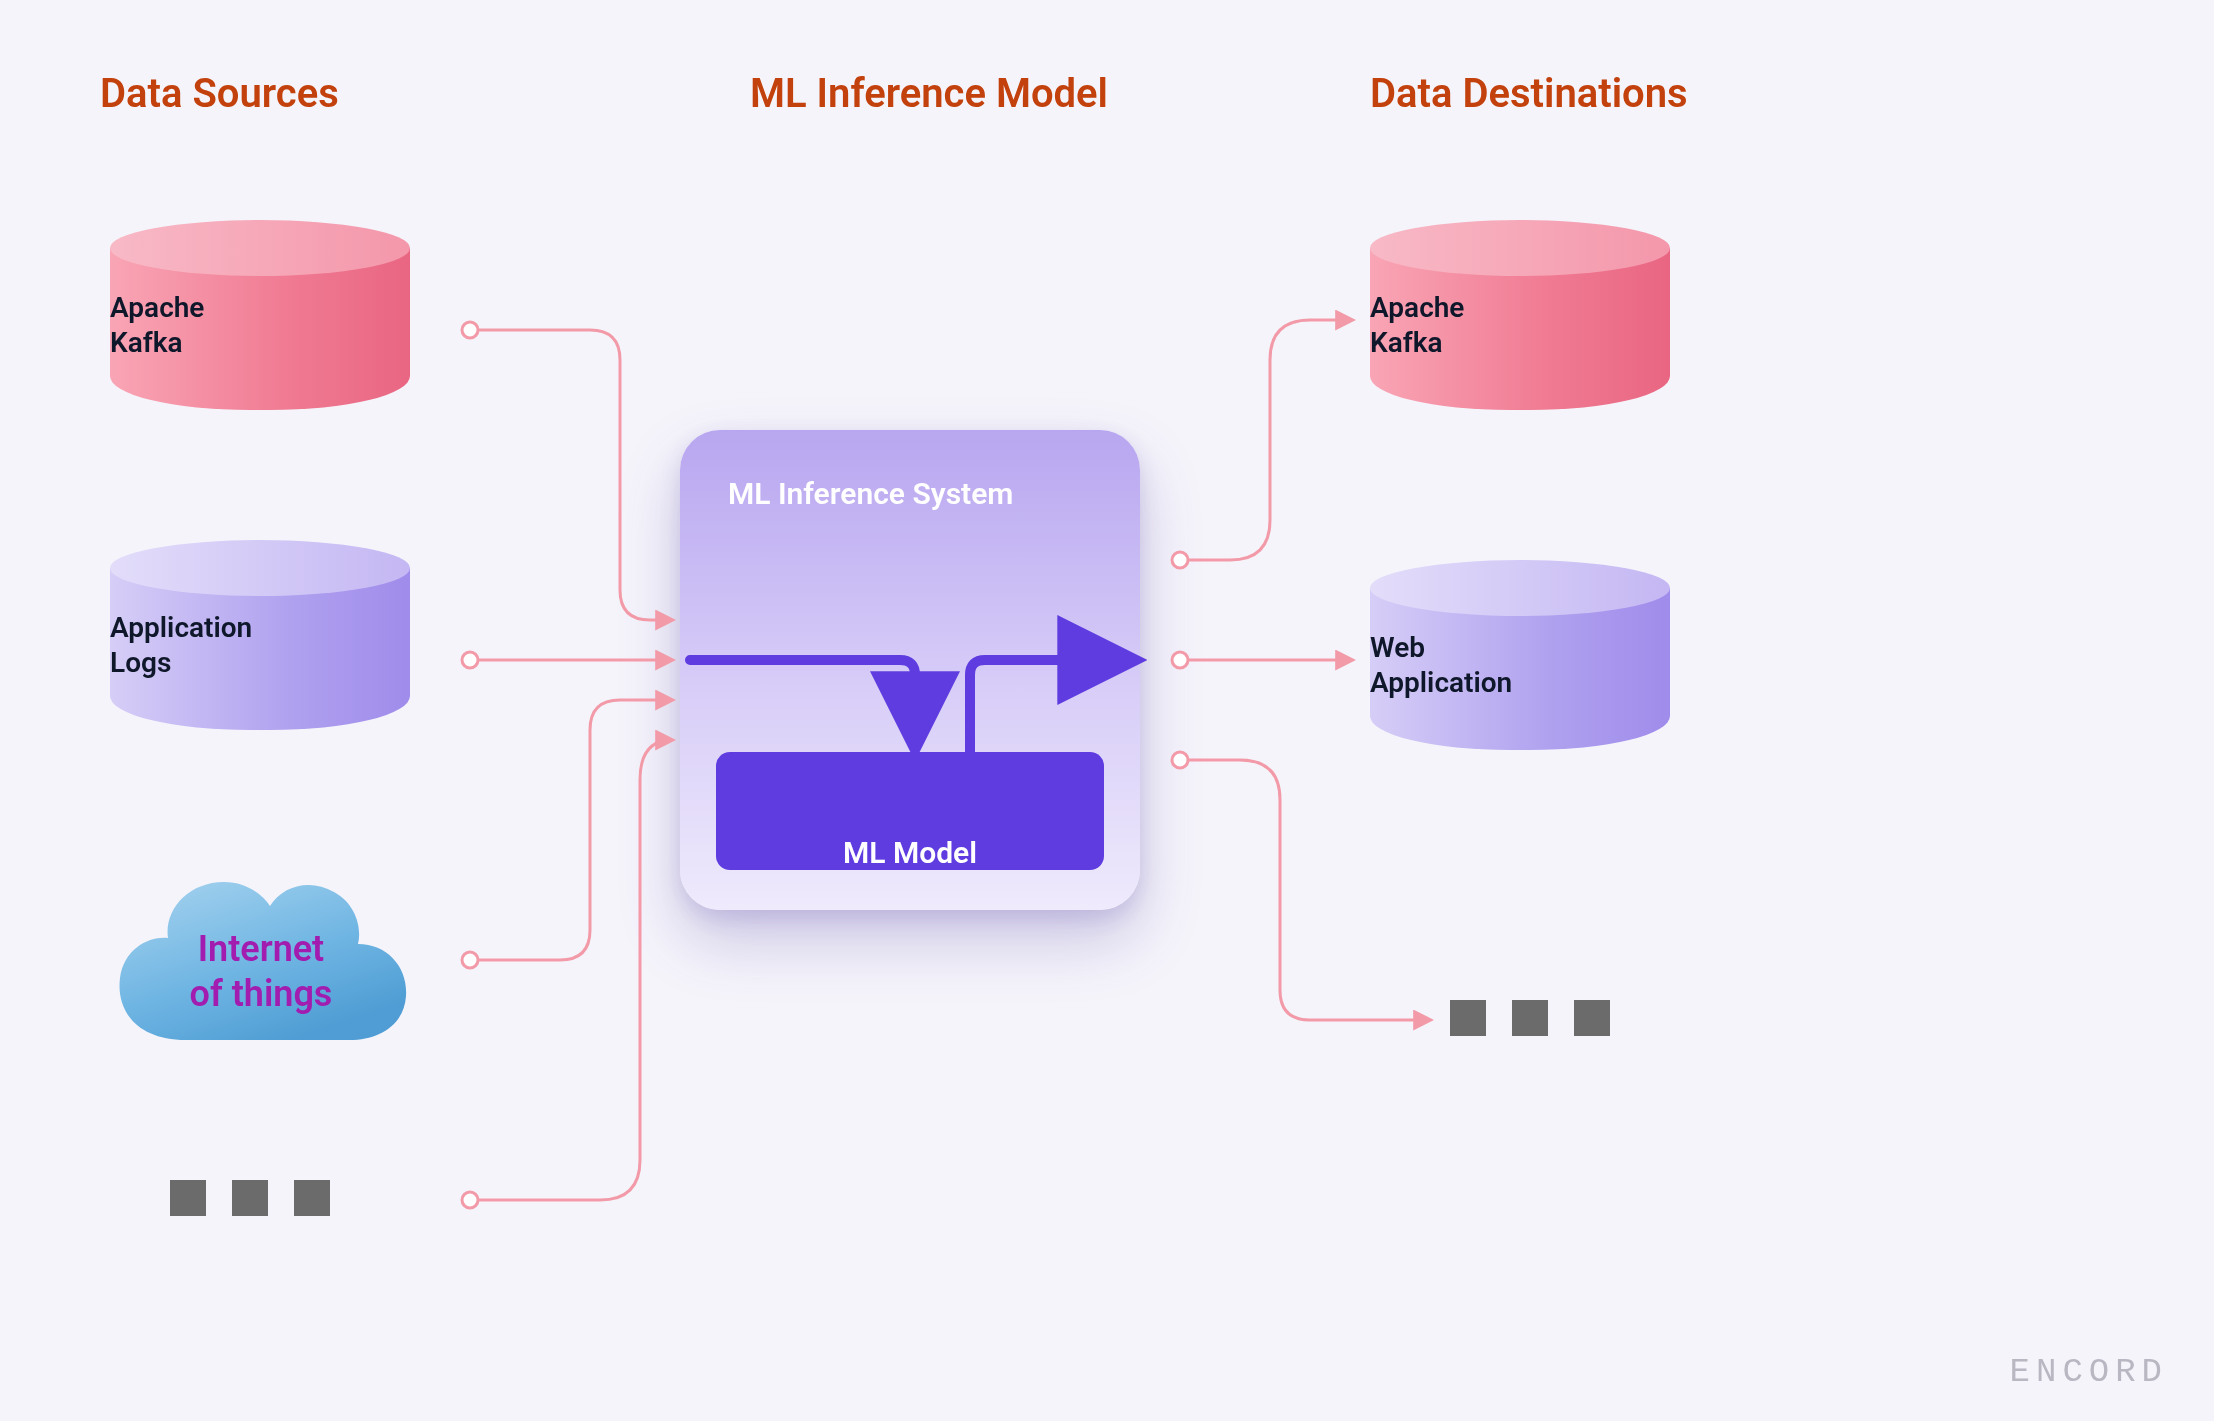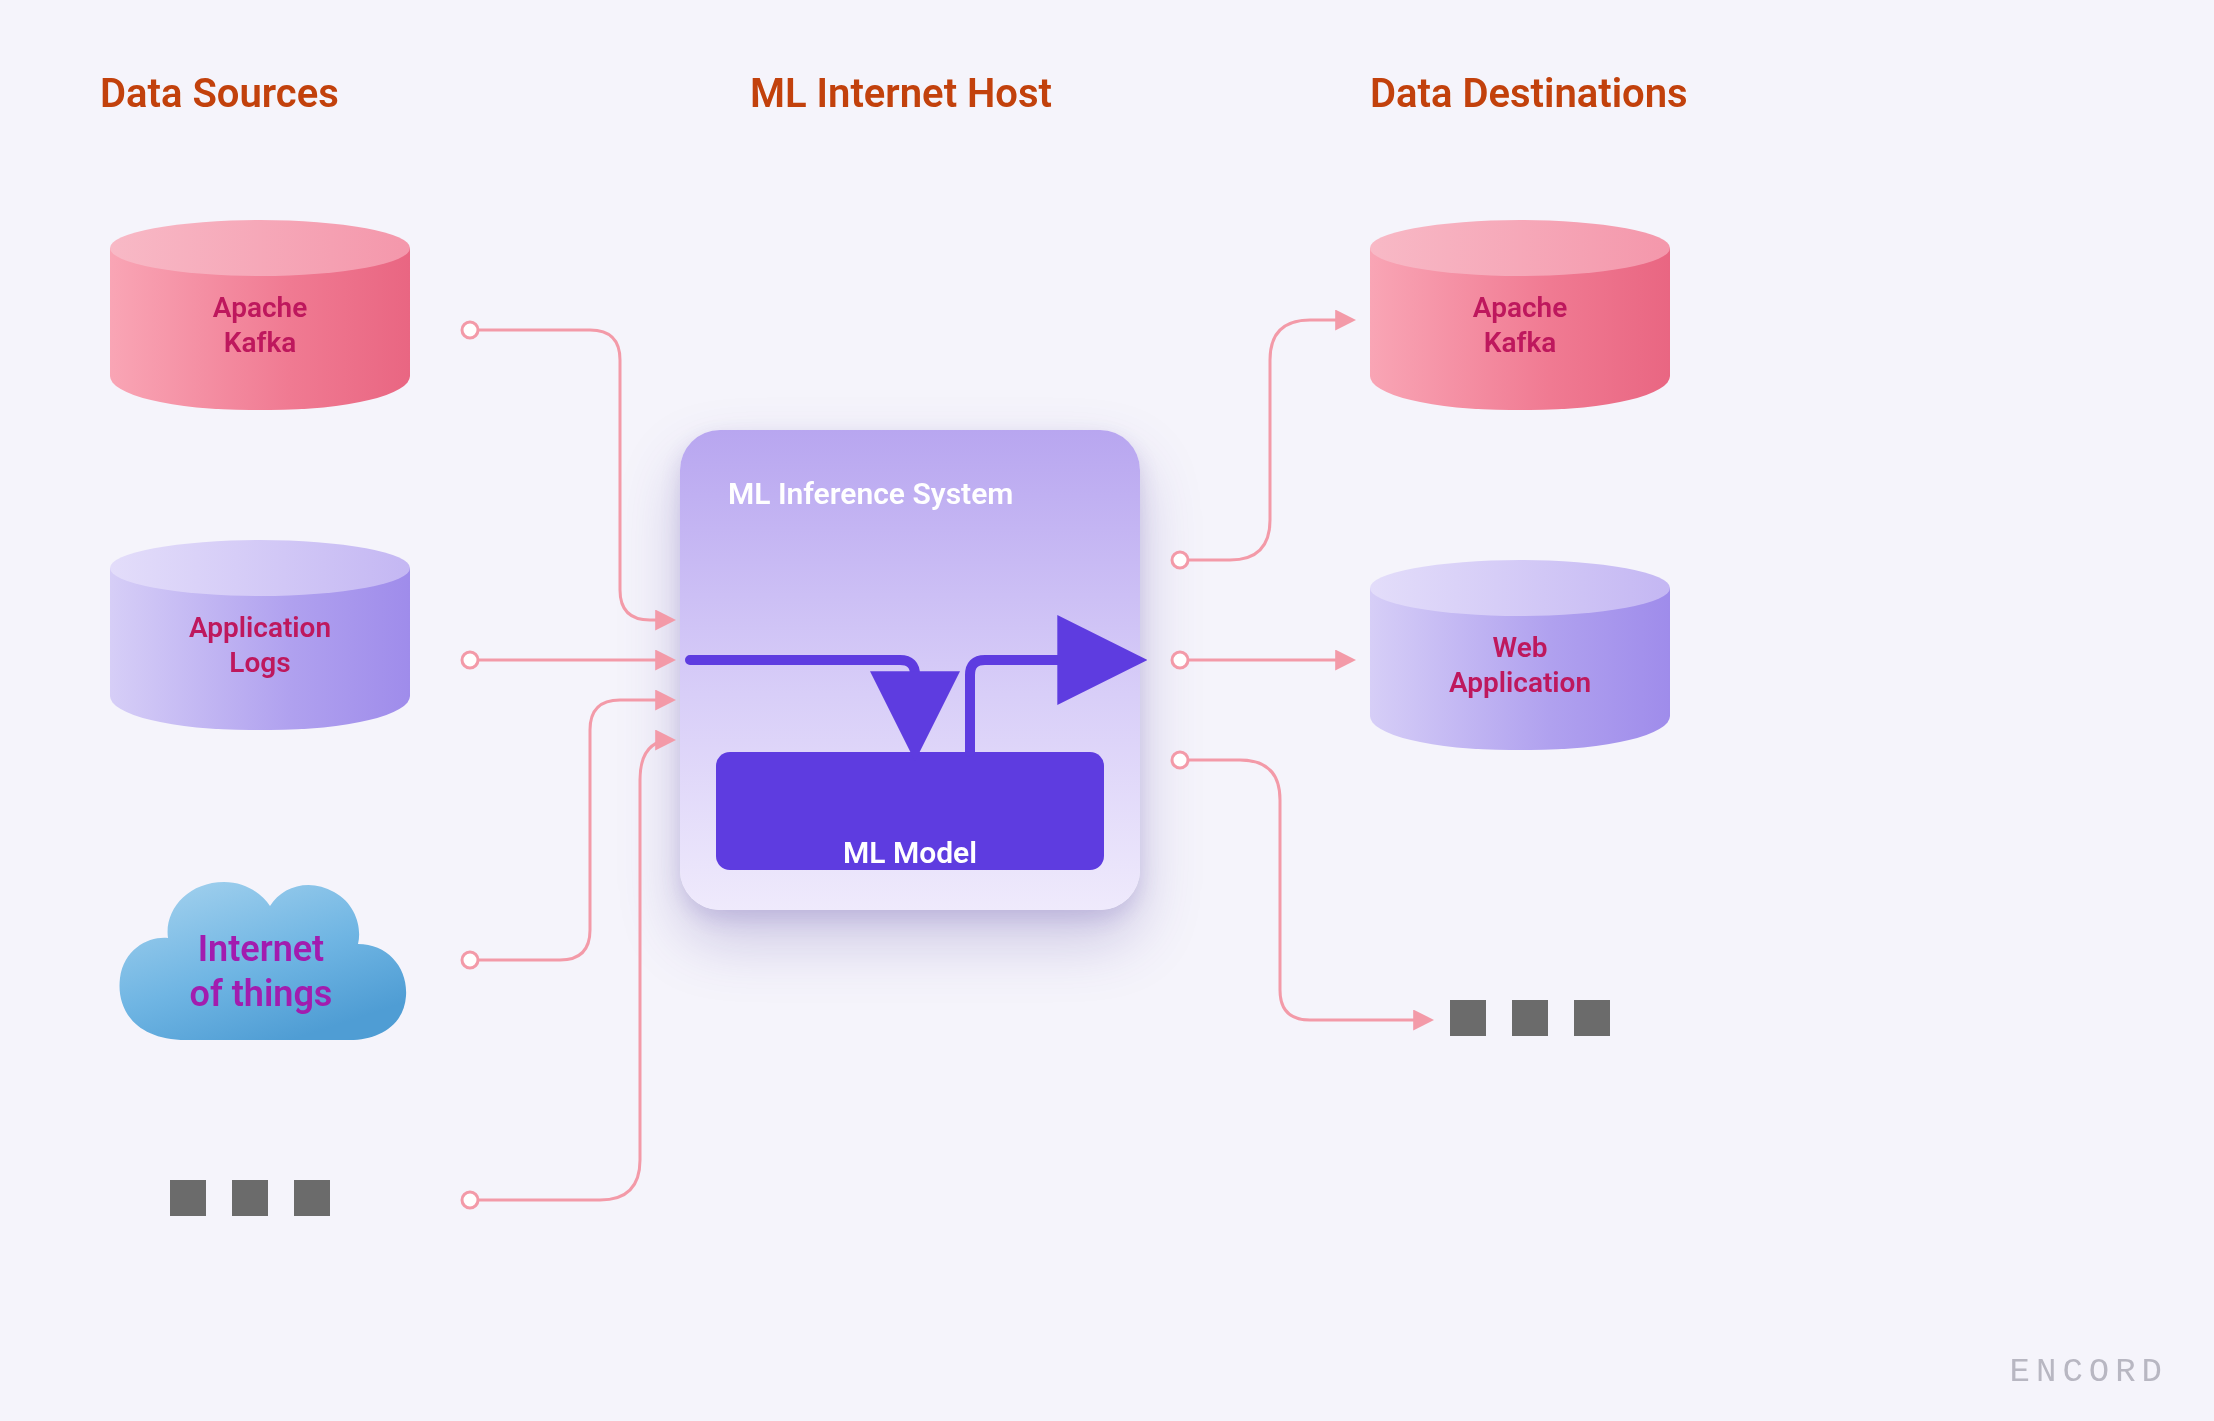--- a/index.html
+++ b/index.html
@@ -39,24 +39,24 @@
     position: absolute;
     top: 0; left: 0; right: 0;
     height: 56px;
     border-radius: 50%;
   }
   .cyl-label {
     position: absolute;
     top: 55%;
     left: 50%;
     transform: translate(-50%, -50%);
-    color: #be185d;
+    color: #0f172a;
     font-size: 28px;
     font-weight: 600;
-    text-align: center;
+    text-align: left;
     line-height: 1.25;
     width: 100%;
   }
   .pink .cyl-body {
     background: linear-gradient(90deg, #f9a5b5 0%, #f07a92 60%, #e96682 100%);
   }
   .pink .cyl-top {
     background: linear-gradient(90deg, #f8b9c6 0%, #f497ab 100%);
   }
   .purple .cyl-body {
@@ -147,21 +147,21 @@
     font-weight: 400;
     font-family: Liberation Mono, monospace;
   }
 </style>
 </head>
 <body>
 
 <div class="canvas">
 
   <div class="heading" style="left:100px; top:70px;">Data Sources</div>
-  <div class="heading" style="left:750px; top:70px;">ML Internet Host</div>
+  <div class="heading" style="left:750px; top:70px;">ML Inference Model</div>
   <div class="heading" style="left:1370px; top:70px;">Data Destinations</div>
 
   <div class="cyl pink" style="left:110px; top:220px;">
     <div class="cyl-body"></div>
     <div class="cyl-top"></div>
     <div class="cyl-label" style="white-space:pre-line;">Apache
 Kafka</div>
   </div>
 
   <div class="cyl purple" style="left:110px; top:540px;">

